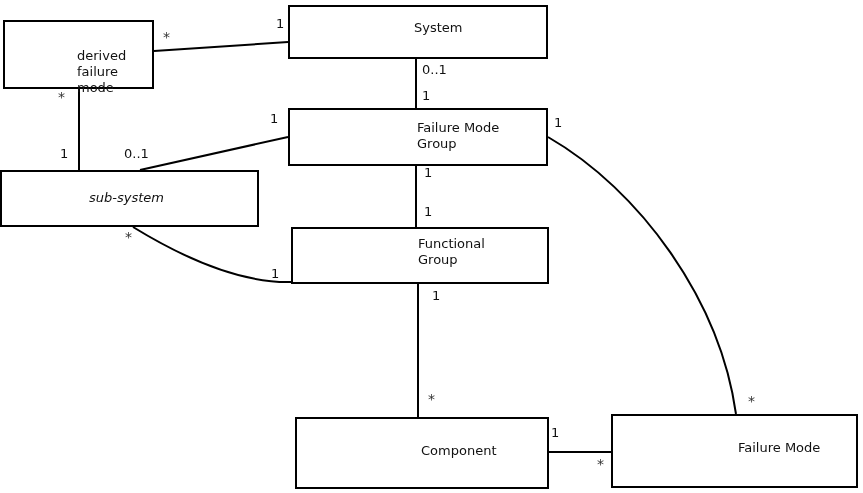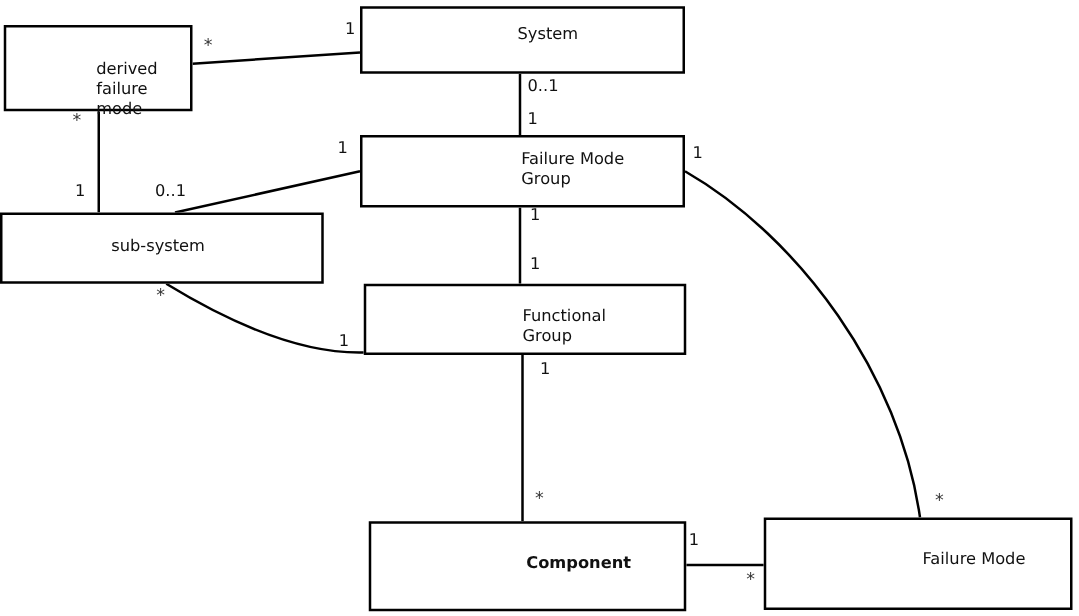--- a/index.html
+++ b/index.html
@@ -75,26 +75,26 @@
       <div class="uml-box" style="left: 3px; top: 20px; width: 151px; height: 69px;"></div>
       <div class="uml-box-label" style="left: 77px; top: 48px;">derived
 failure
 mode</div>
       <div class="uml-box" style="left: 288px; top: 5px; width: 260px; height: 54px;"></div>
       <div class="uml-box-label" style="left: 414px; top: 20px;">System</div>
       <div class="uml-box" style="left: 288px; top: 108px; width: 260px; height: 58px;"></div>
       <div class="uml-box-label" style="left: 417px; top: 120px;">Failure Mode
 Group</div>
       <div class="uml-box" style="left: 0px; top: 170px; width: 259px; height: 57px;"></div>
-      <div class="uml-box-label" style="left: 89px; top: 190px;">sub-system</div>
+      <div class="uml-box-label" style="left: 89px; top: 190px; font-style: italic;">sub-system</div>
       <div class="uml-box" style="left: 291px; top: 227px; width: 258px; height: 57px;"></div>
-      <div class="uml-box-label" style="left: 418px; top: 246px;">Functional
+      <div class="uml-box-label" style="left: 418px; top: 236px;">Functional
 Group</div>
       <div class="uml-box" style="left: 295px; top: 417px; width: 254px; height: 72px;"></div>
-      <div class="uml-box-label" style="left: 421px; top: 443px; font-weight: bold;">Component</div>
+      <div class="uml-box-label" style="left: 421px; top: 443px;">Component</div>
       <div class="uml-box" style="left: 611px; top: 414px; width: 247px; height: 74px;"></div>
       <div class="uml-box-label" style="left: 738px; top: 440px;">Failure Mode</div>
     </div>
   <div id="label-layer">
       <div class="mult-label star" style="left: 163px; top: 30px;">*</div>
       <div class="mult-label" style="left: 276px; top: 17px;">1</div>
       <div class="mult-label" style="left: 422px; top: 63px;">0..1</div>
       <div class="mult-label" style="left: 422px; top: 89px;">1</div>
       <div class="mult-label star" style="left: 58px; top: 90px;">*</div>
       <div class="mult-label" style="left: 60px; top: 147px;">1</div>

